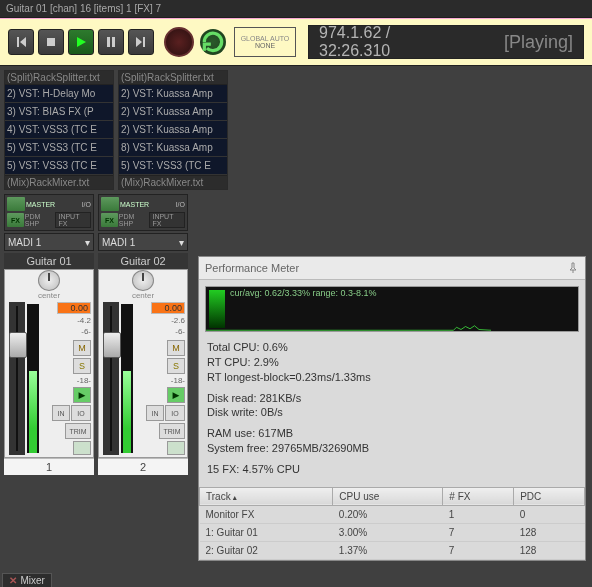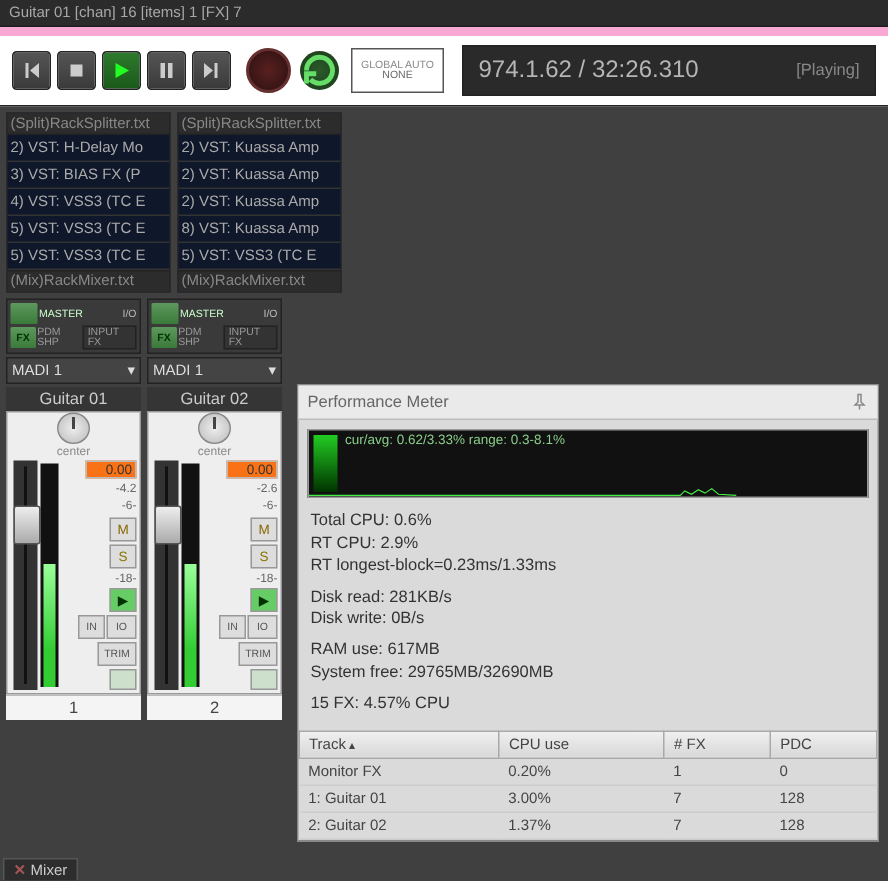--- a/index.html
+++ b/index.html
@@ -10,29 +10,29 @@
   --text-dim:#8c8c8c;
   --accent-green:#1db51d;
   --fx-green:#68c068;
   --pm-bg:#dadada;
   --pm-header:#eaeaea;
 }
 html,body{margin:0;padding:0;width:592px;height:587px;background:#404040;font-family:Arial,Helvetica,sans-serif;font-size:11px;color:var(--text-light);overflow:hidden;position:relative;}
 
 .title-strip{height:18px;background:#2b2b2b;color:#a8a8a8;font-size:10px;display:flex;align-items:center;padding:0 6px;border-bottom:1px solid #1e1e1e;box-sizing:border-box;}
 
-.transport{height:46px;background:#ffffff;border-top:6px solid #f9a8d4;border-bottom:1px solid #222;display:flex;align-items:center;padding:0 8px;gap:4px;}
+.transport{height:46px;background:#fef9c3;border-top:1px solid #f9a8d4;border-bottom:1px solid #222;display:flex;align-items:center;padding:0 8px;gap:4px;}
 .tbtn{width:24px;height:24px;background:linear-gradient(#555,#3a3a3a);border:1px solid #222;border-radius:3px;display:flex;align-items:center;justify-content:center;color:#ccc;}
 .tbtn.playing{background:linear-gradient(#2d7a2d,#1a5a1a);}
 .tbtn svg{width:12px;height:12px;fill:currentColor;}
 .recbtn{width:26px;height:26px;border-radius:50%;background:radial-gradient(#5a2020,#2a1010);border:2px solid #663030;margin-left:6px;}
 .loopbtn{width:26px;height:26px;border-radius:50%;background:radial-gradient(#2a5a2a,#1a3a1a);color:#6d6;display:flex;align-items:center;justify-content:center;margin-left:2px;}
 .auto-box{width:60px;height:28px;border:1px solid #555;margin-left:4px;font-size:7px;display:flex;flex-direction:column;align-items:center;justify-content:center;color:#888;}
 .timecode{flex:1;margin-left:8px;background:#2a2a2a;border:1px solid #222;height:32px;display:flex;align-items:center;justify-content:space-between;padding:0 10px;color:#b5b5b5;font-size:16px;}
-.timecode .status{font-size:11px;color:#888;padding-left:39px;}
+.timecode .status{font-size:18px;color:#888;padding-left:39px;}
 
 .fx-area{display:flex;padding:4px 4px 0 4px;gap:4px;}
 .fx-col{width:108px;background:#0f172a;border:1px solid #2a2a2a;}
 .fx-head{background:#2c2c2c;color:#888;font-size:10px;padding:1px 2px;border-bottom:1px solid #222;white-space:nowrap;overflow:hidden;}
 .fx-row{font-size:10px;color:#aaa;padding:3px 2px;border-bottom:1px solid #333;white-space:nowrap;overflow:hidden;}
 .fx-foot{background:#2c2c2c;color:#888;font-size:10px;padding:1px 2px;border-top:1px solid #222;white-space:nowrap;overflow:hidden;}
 
 .mixer{display:flex;padding:4px;gap:4px;}
 .strip{width:90px;display:flex;flex-direction:column;}
 .strip-routing{background:#3a3a3a;border:1px solid #222;padding:2px;display:flex;flex-direction:column;gap:1px;}

